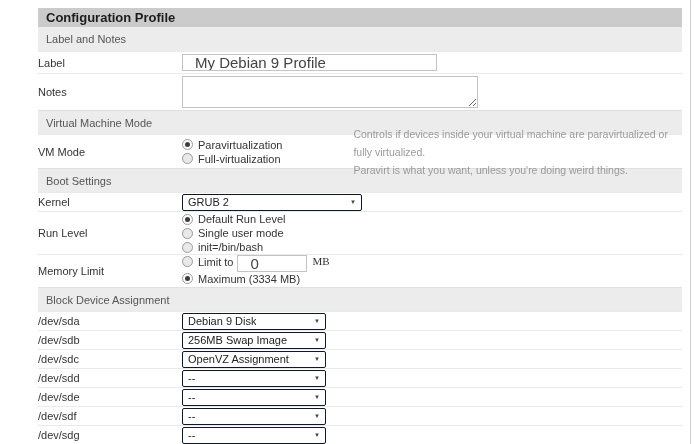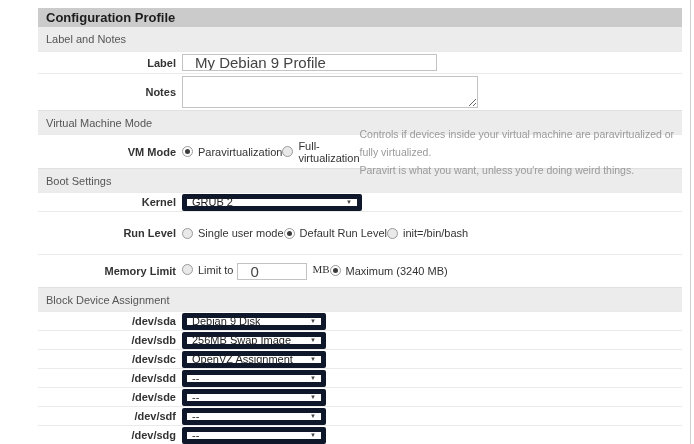--- a/index.html
+++ b/index.html
@@ -19,38 +19,38 @@
     background:#cbcbcb; color:#1c1c1c; font-weight:bold; font-size:13px;
     height:19px; padding:0 8px; display:flex; align-items:center;
   }
   .section-bar {
     background:#ececec; color:#555; font-size:11px;
     height:24px; padding:0 8px; display:flex; align-items:center;
     border-top:1px solid #e0e0e0;
   }
   .row { display:flex; align-items:center; border-top:1px solid #eaeaea; }
   .row-label {
-    width:144px; flex-shrink:0; text-align:right; padding-right:6px;
-    font-weight:bold; color:#333;
+    width:144px; flex-shrink:0; text-align:left; padding-right:6px;
+    font-weight:normal; color:#333;
   }
   .row-control { flex:1; display:flex; align-items:center; }
-  .stack { display:flex; flex-direction:row; justify-content:center; }
+  .stack { display:flex; flex-direction:column; justify-content:center; }
 
   input.txt {
     height:17px; border:1px solid #c3c3c3; background:#fff; color:#444;
     font-family:"Liberation Sans", sans-serif; font-size:15px; padding:0 12px;
   }
   textarea.ta {
     width:296px; height:32px; border:1px solid #c3c3c3; background:#fff;
     font-family:"Liberation Sans", sans-serif; font-size:11px; color:#444;
     resize:both;
   }
 
   .select {
-    height:17px; border:5px solid #0f172a; border-radius:2px; background:#fff;
+    height:17px; border:1px solid #0f172a; border-radius:2px; background:#fff;
     display:flex; align-items:center; padding:0 5px; color:#222; cursor:default;
   }
   .select .select-text { white-space:nowrap; overflow:hidden; }
   .select .select-arrow { margin-left:auto; font-size:6px; color:#444; padding-left:6px; }
   .w180 { width:180px; } .w120 { width:144px; } .w148 { width:148px; }
 
   .radio-line { display:flex; align-items:center; height:14px; }
   .radio {
     width:11px; height:11px; border-radius:50%; border:1px solid #9a9a9a;
     background:#e9e9e9; display:inline-block; margin-right:5px; position:relative; flex-shrink:0;
@@ -132,26 +132,26 @@
         <span class="select-arrow">▼</span>
       </div>
     </div>
   </div>
 
   <div class="row row-runlevel">
     <div class="row-label">Run Level</div>
     <div class="row-control">
       <div class="stack">
         <label class="radio-line">
+          <span class="radio checked"></span>
+          <span class="radio-label">Default Run Level</span>
+        </label>
+        <label class="radio-line">
           <span class="radio"></span>
           <span class="radio-label">Single user mode</span>
-        </label>
-        <label class="radio-line">
-          <span class="radio checked"></span>
-          <span class="radio-label">Default Run Level</span>
         </label>
         <label class="radio-line">
           <span class="radio"></span>
           <span class="radio-label">init=/bin/bash</span>
         </label>
       </div>
     </div>
   </div>
 
   <div class="row row-memlimit">
@@ -162,21 +162,21 @@
           <label class="radio-line">
             <span class="radio"></span>
             <span class="radio-label">Limit to</span>
           </label>
           <input class="txt mem-input" type="text" value="0" style="">
           <span class="mem-suffix">MB</span>
         </div>
         <div class="mem-line">
           <label class="radio-line">
             <span class="radio checked"></span>
-            <span class="radio-label">Maximum (3240 MB)</span>
+            <span class="radio-label">Maximum (3334 MB)</span>
           </label>
         </div>
       </div>
     </div>
   </div>
 
   <div class="section-bar">Block Device Assignment</div>
 
   <div class="row row-device">
     <div class="row-label">/dev/sda</div>

